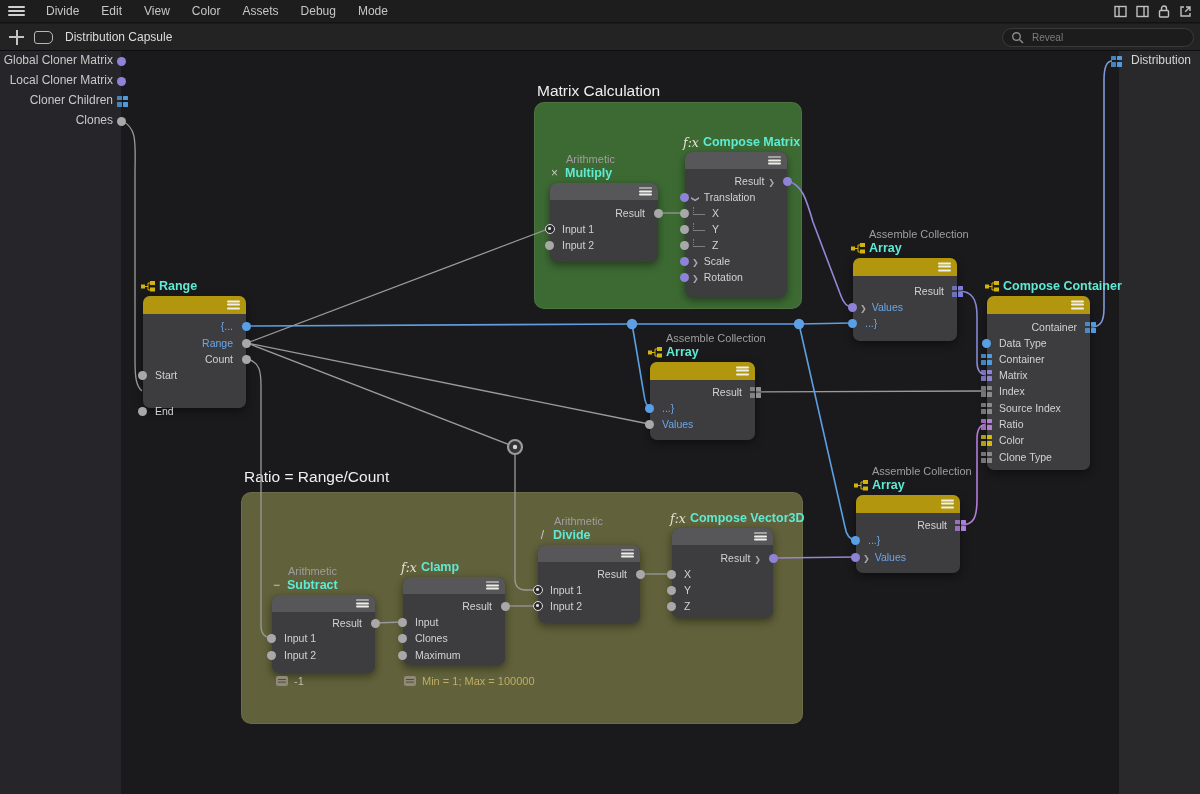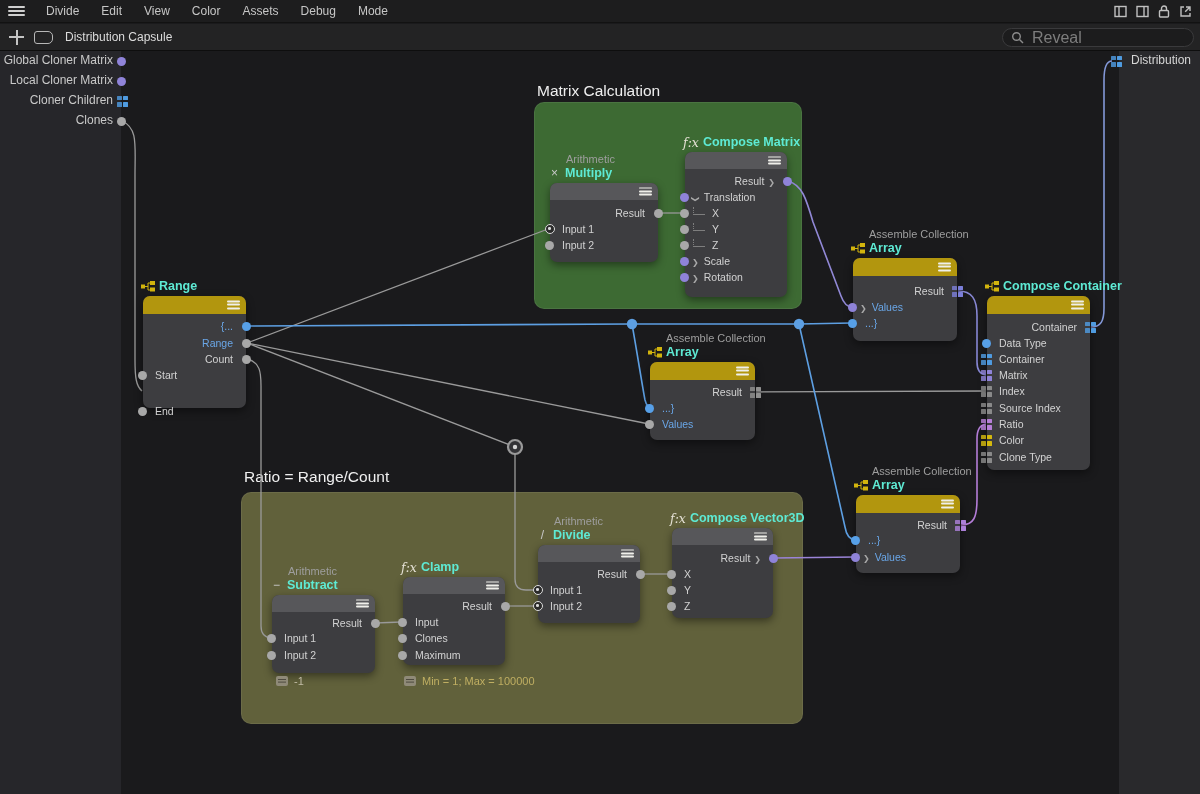--- a/index.html
+++ b/index.html
@@ -20,21 +20,21 @@
   .toolbar{position:absolute;left:0;top:24px;width:1200px;height:27px;background:#232324;
            border-bottom:1px solid #0e0e0e;display:flex;align-items:center;z-index:10;}
   .plus{width:15px;height:15px;position:relative;margin:0 10px 0 9px;}
   .plus::before,.plus::after{content:"";position:absolute;background:#c4c4c4;}
   .plus::before{left:6.5px;top:0;width:2px;height:15px;}
   .plus::after{left:0;top:6.5px;width:15px;height:2px;}
   .capsule{width:19px;height:13px;border:1.6px solid #b8b8b8;border-radius:3px 5px 5px 3px;margin-right:12px;}
   .tab-title{font-size:12px;color:#dcdcdc;}
   .search{position:absolute;right:6px;top:4px;width:192px;height:19px;background:#1c1c1d;
           border:1px solid #3a3a3c;border-radius:10px;display:flex;align-items:center;padding:0 8px;}
-  .search input{background:transparent;border:none;outline:none;color:#bbb;font-size:16px;width:150px;
+  .search input{background:transparent;border:none;outline:none;color:#bbb;font-size:10px;width:150px;
                 font-family:"Liberation Sans",sans-serif;}
   .search input::placeholder{color:#7d7d7d;}
 
   
   .canvas{position:absolute;left:0;top:51px;width:1200px;height:743px;background:#1a1a1c;z-index:1;}
   .strip-left{position:absolute;left:0;top:51px;width:121px;height:743px;background:#26262a;z-index:1;}
   .strip-right{position:absolute;left:1119px;top:51px;width:81px;height:743px;background:#29292c;z-index:1;}
 
   .io-label{position:absolute;font-size:12px;color:#c9c9c9;white-space:nowrap;z-index:4;}
   .io-label.left{text-align:right;width:110px;left:3px;}

